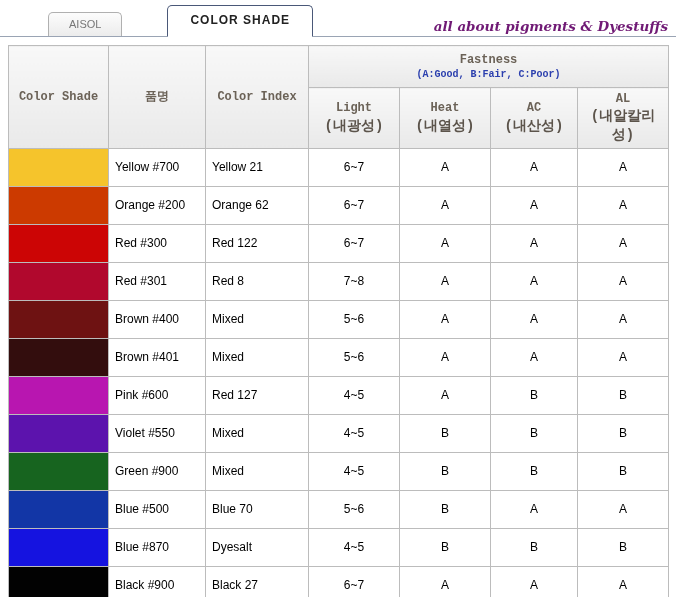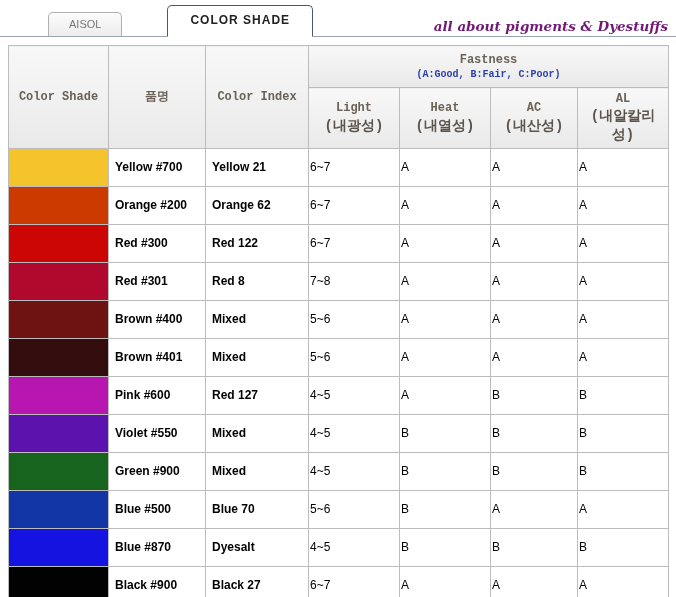--- a/index.html
+++ b/index.html
@@ -81,22 +81,22 @@
     font-size: 14px;
     color: #5c544b;
   }
   tbody td {
     height: 38px;
     font-size: 12px;
     color: #000000;
     background: #ffffff;
   }
   td.swatch { padding: 0; }
-  td.cell-left { text-align: left; padding-left: 6px; font-weight: bold; }
-  td.cell-center { }
+  td.cell-left { text-align: left; padding-left: 6px; }
+  td.cell-center { text-align: center; }
   thead tr.head-main th { height: 42px; }
   thead tr.head-sub th { height: 40px; }
 </style>
 </head>
 <body>
 
 <div class="topbar">
   <div class="tab">AISOL</div>
   <div class="tab active">COLOR SHADE</div>
   <div class="tagline">all about pigments &amp; Dyestuffs</div>

